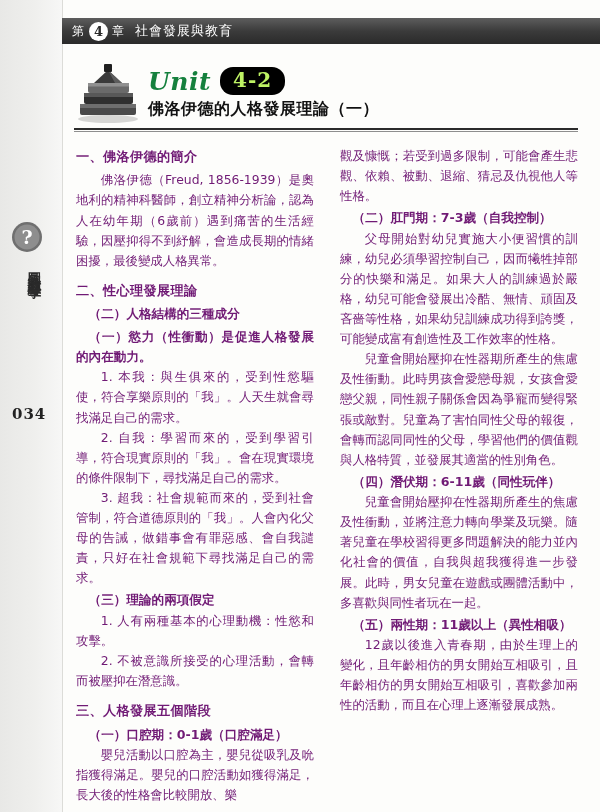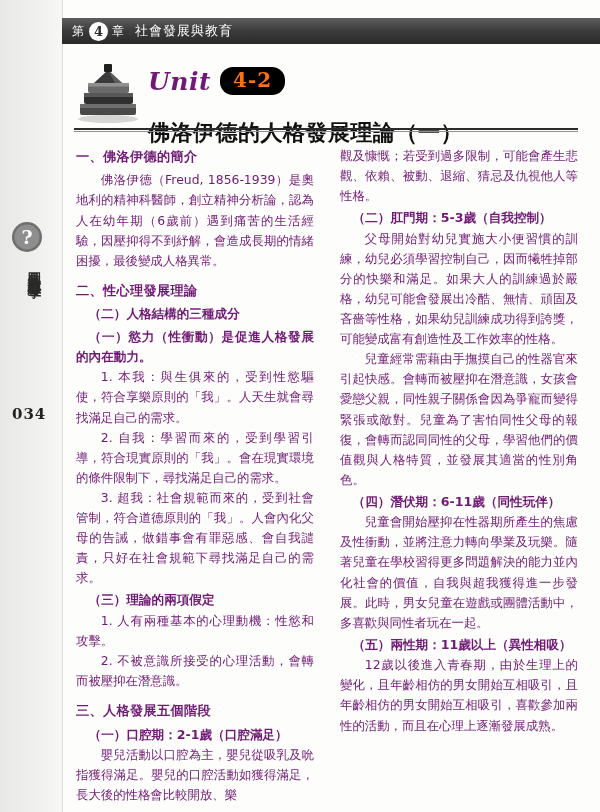--- a/index.html
+++ b/index.html
@@ -78,37 +78,37 @@
   .unit-line1 {
     display: flex;
     align-items: center;
     height: 30px;
   }
   .unit-word {
     font-family: "DejaVu Serif", "Liberation Serif", serif;
     font-weight: bold;
     font-style: italic;
     font-size: 25px;
-    color: #701a75;
+    color: #15803d;
     letter-spacing: 0.5px;
   }
   .unit-pill {
     margin-left: 9px;
     background: #000;
-    color: #f97316;
+    color: #bef264;
     font-family: "DejaVu Serif", "Liberation Serif", serif;
     font-weight: bold;
     font-size: 20px;
     padding: 1px 13px 3px 13px;
     border-radius: 13px;
     letter-spacing: 1px;
   }
   .unit-title {
-    margin-top: 22px;
-    font-size: 22px;
+    margin-top: 3px;
+    font-size: 16px;
     font-weight: bold;
     letter-spacing: 0.5px;
     color: #111;
   }
   .unit-rule {
     position: absolute;
     left: 74px; top: 128px;
     width: 504px;
     height: 2px;
     background: #2b2b2b;
@@ -232,28 +232,28 @@
       <div class="h2">二、性心理發展理論</div>
       <div class="h3">（二）人格結構的三種成分</div>
       <div class="h3">（一）慾力（性衝動）是促進人格發展的內在動力。</div>
       <p class="t">1. 本我：與生俱來的，受到性慾驅使，符合享樂原則的「我」。人天生就會尋找滿足自己的需求。</p>
       <p class="t">2. 自我：學習而來的，受到學習引導，符合現實原則的「我」。會在現實環境的條件限制下，尋找滿足自己的需求。</p>
       <p class="t">3. 超我：社會規範而來的，受到社會管制，符合道德原則的「我」。人會內化父母的告誡，做錯事會有罪惡感、會自我譴責，只好在社會規範下尋找滿足自己的需求。</p>
       <div class="h3">（三）理論的兩項假定</div>
       <p class="t">1. 人有兩種基本的心理動機：性慾和攻擊。</p>
       <p class="t">2. 不被意識所接受的心理活動，會轉而被壓抑在潛意識。</p>
       <div class="h2">三、人格發展五個階段</div>
-      <div class="h3">（一）口腔期：2-1歲（口腔滿足）</div>
+      <div class="h3">（一）口腔期：0-1歲（口腔滿足）</div>
       <p class="t">嬰兒活動以口腔為主，嬰兒從吸乳及吮指獲得滿足。嬰兒的口腔活動如獲得滿足，長大後的性格會比較開放、樂</p>
     </div>
 
   <div class="col col-right">
       <p class="t0">觀及慷慨；若受到過多限制，可能會產生悲觀、依賴、被動、退縮、猜忌及仇視他人等性格。</p>
-      <div class="h3">（二）肛門期：5-3歲（自我控制）</div>
+      <div class="h3">（二）肛門期：7-3歲（自我控制）</div>
       <p class="t">父母開始對幼兒實施大小便習慣的訓練，幼兒必須學習控制自己，因而犧牲掉部分的快樂和滿足。如果大人的訓練過於嚴格，幼兒可能會發展出冷酷、無情、頑固及吝嗇等性格，如果幼兒訓練成功得到誇獎，可能變成富有創造性及工作效率的性格。</p>
-      <p class="t">兒童經常需藉由手撫摸自己的性器官來引起快感。會轉而被壓抑在潛意識，女孩會愛戀父親，同性親子關係會因為爭寵而變得緊張或敵對。兒童為了害怕同性父母的報復，會轉而認同同性的父母，學習他們的價值觀與人格特質，並發展其適當的性別角色。</p>
+      <p class="t">兒童會開始壓抑在性器期所產生的焦慮及性衝動。此時男孩會愛戀母親，女孩會愛戀父親，同性親子關係會因為爭寵而變得緊張或敵對。兒童為了害怕同性父母的報復，會轉而認同同性的父母，學習他們的價值觀與人格特質，並發展其適當的性別角色。</p>
       <div class="h3">（四）潛伏期：6-11歲（同性玩伴）</div>
       <p class="t">兒童會開始壓抑在性器期所產生的焦慮及性衝動，並將注意力轉向學業及玩樂。隨著兒童在學校習得更多問題解決的能力並內化社會的價值，自我與超我獲得進一步發展。此時，男女兒童在遊戲或團體活動中，多喜歡與同性者玩在一起。</p>
       <div class="h3">（五）兩性期：11歲以上（異性相吸）</div>
       <p class="t">12歲以後進入青春期，由於生理上的變化，且年齡相仿的男女開始互相吸引，且年齡相仿的男女開始互相吸引，喜歡參加兩性的活動，而且在心理上逐漸發展成熟。</p>
     </div>
 
 </div>
 
 </body></html>

